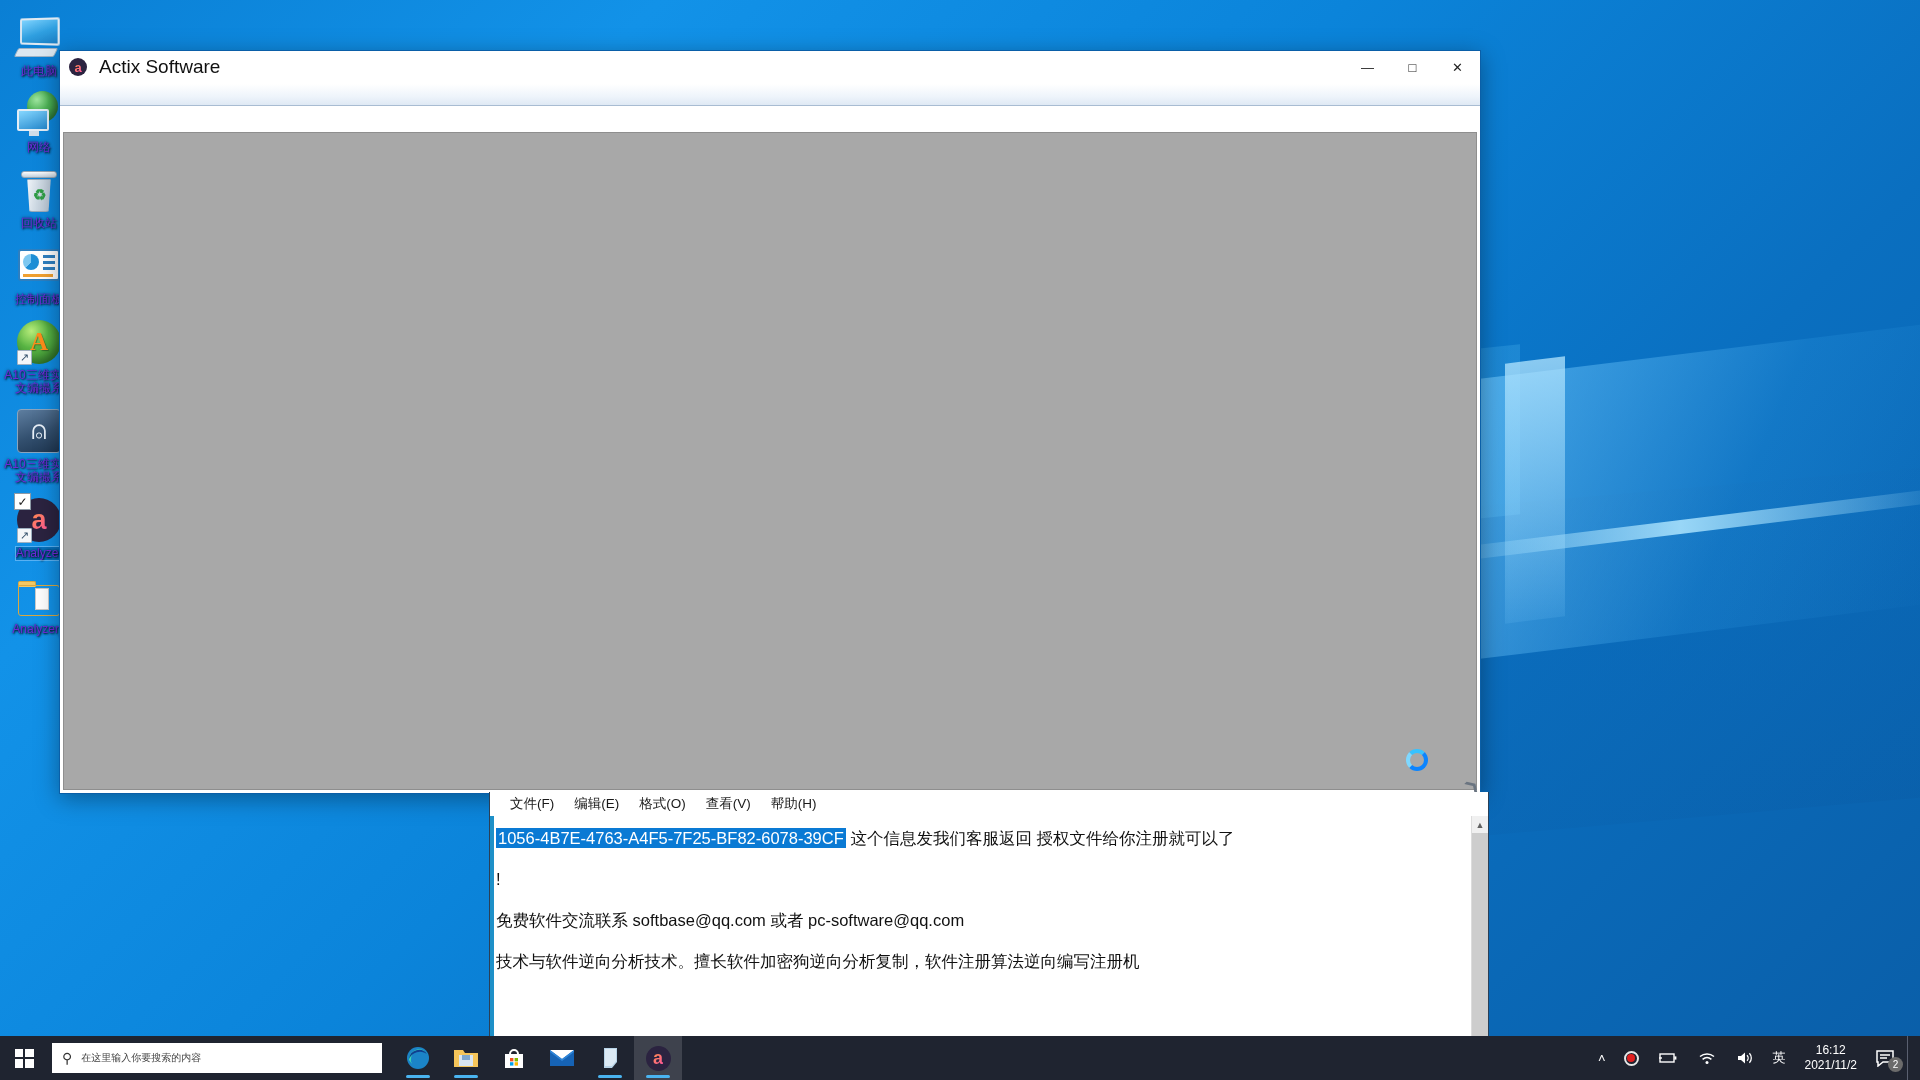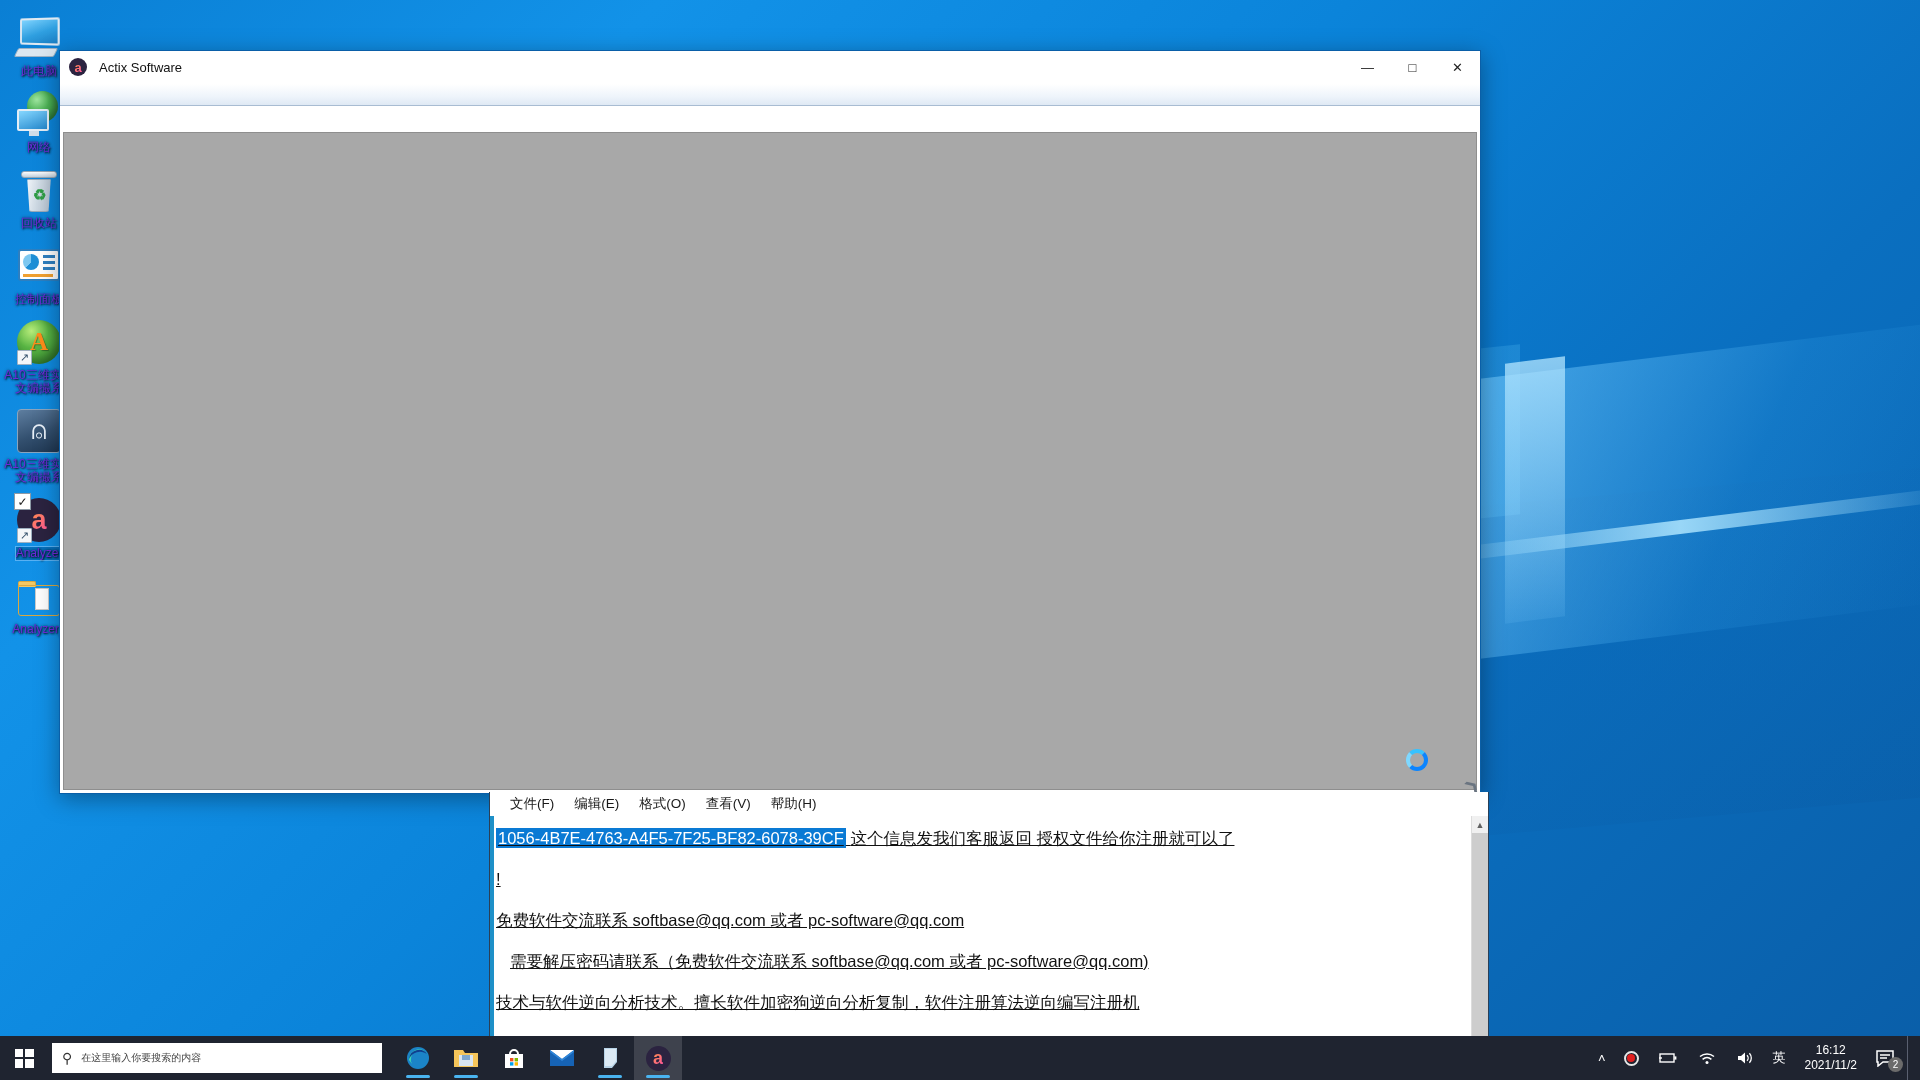--- a/index.html
+++ b/index.html
@@ -213,21 +213,21 @@
     background: #2b2340;
     display: flex; align-items: center; justify-content: center;
     flex: none;
   }
   .app-icon span {
     font-size: 13px; font-weight: bold; line-height: 1;
     background: linear-gradient(135deg, #ff9a3c 0%, #ff4fa3 100%);
     -webkit-background-clip: text; background-clip: text; color: transparent;
   }
   .app-title {
-    margin-left: 12px; font-size: 13px; color: #111;
+    margin-left: 12px; font-size: 19px; color: #111;
   }
   .win-controls { margin-left: auto; display: flex; height: 33px; }
   .win-btn {
     width: 45px; height: 33px;
     display: flex; align-items: center; justify-content: center;
     font-size: 13px; color: #222;
   }
 
   .ribbon-tabs {
     height: 23px; background: #e7eef7;
@@ -291,21 +291,21 @@
   .np-body {
     position: absolute; left: 0; right: 0; top: 24px; bottom: 0;
     display: flex;
   }
   .np-left-edge {
     width: 4px; background: #1e90c8; flex: none;
   }
   .np-text {
     flex: 1; padding: 2px 0 0 2px;
     font-size: 16.5px; color: #111; line-height: 41px;
-    overflow: hidden; white-space: nowrap; text-decoration: underline;
+    overflow: hidden; white-space: nowrap;
   }
   .np-text .sel {
     background: #0a7ad4; color: #ffffff; padding: 1px 2px;
   }
   .np-text .indent { padding-left: 14px; }
   .np-scroll {
     width: 17px; background: #f0f0f0; flex: none;
     border-left: 1px solid #dcdcdc;
     display: flex; flex-direction: column;
   }
@@ -508,21 +508,20 @@
   <div class="np-body">
     <div class="np-left-edge"></div>
 
     <div class="np-text">
       <div>
         <span class="sel">1056-4B7E-4763-A4F5-7F25-BF82-6078-39CF</span>
         <span>这个信息发我们客服返回 授权文件给你注册就可以了</span>
       </div>
       <div>!</div>
       <div>免费软件交流联系 softbase@qq.com 或者 pc-software@qq.com</div>
-      <div class="indent">需要解压密码请联系（免费软件交流联系 softbase@qq.com 或者 pc-software@qq.com)</div>
       <div>技术与软件逆向分析技术。擅长软件加密狗逆向分析复制，软件注册算法逆向编写注册机</div>
 
     </div>
 
     <div class="np-scroll">
       <div class="arrow">▲</div>
       <div class="thumb"></div>
     </div>
   </div>
 </div>

